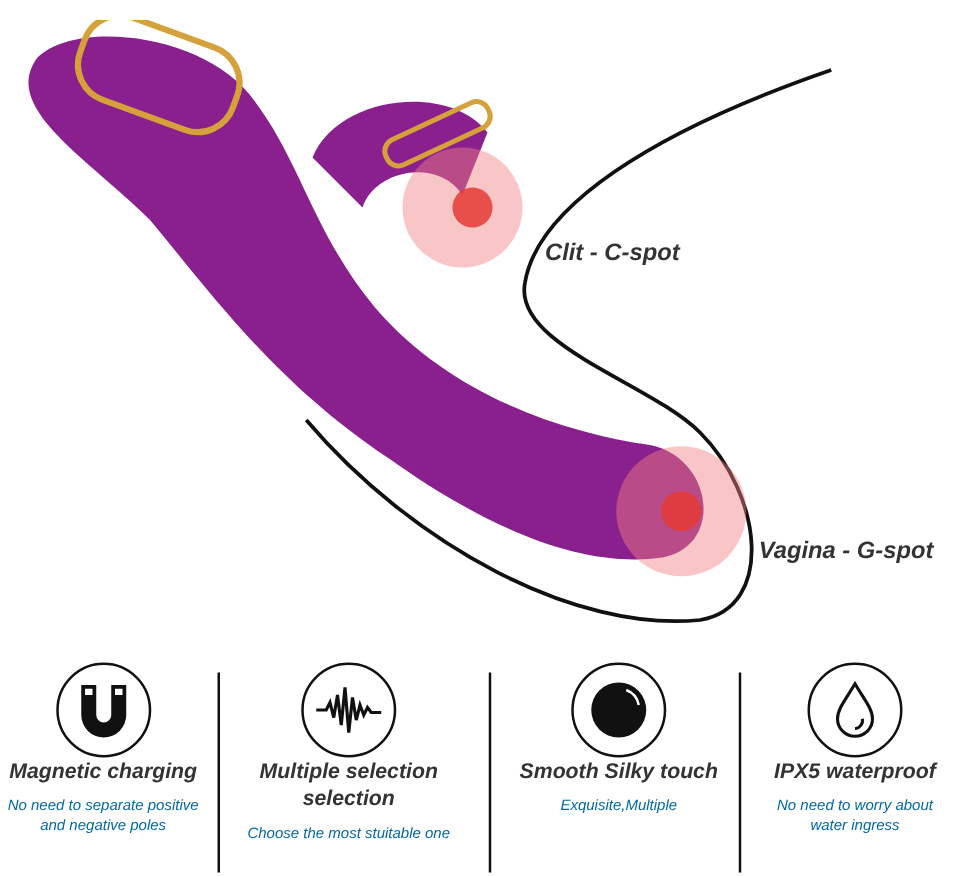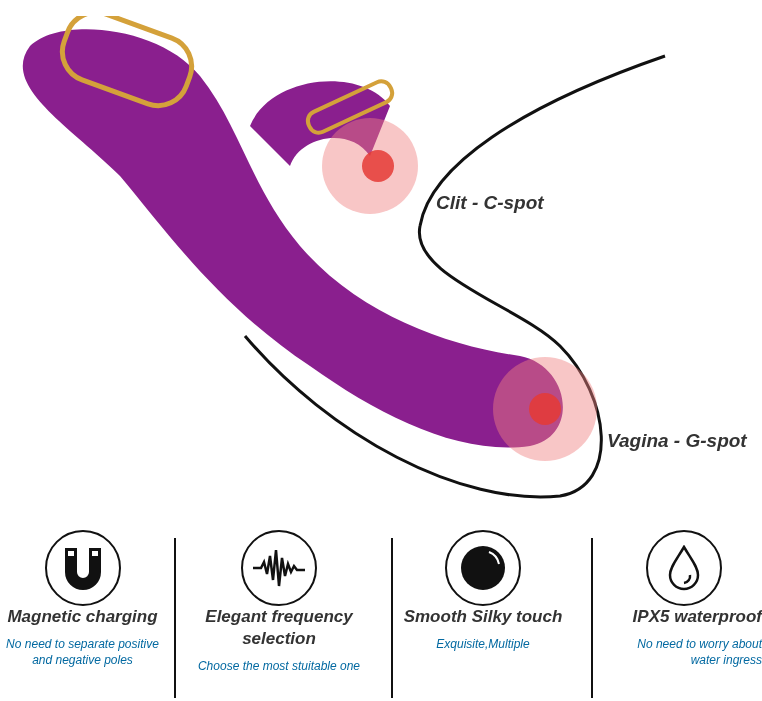--- a/index.html
+++ b/index.html
@@ -56,42 +56,42 @@
 
   <div class="divider" style="left:174px;"></div>
 
   <div class="feature" style="left:188px; width:182px;">
     <div class="circle">
       <svg width="56" height="40" viewBox="0 0 56 40">
         <polyline points="2,20 10,20 13,14 16,26 19,8 22,32 25,2 28,38 31,10 34,28 37,16 40,24 43,18 46,22 54,22" fill="none" stroke="#111" stroke-width="2.5"></polyline>
       </svg>
     </div>
     <div class="title">
-      <div>Elegant frequency</div>
+      <div>Multiple selection</div>
       <div>selection</div>
     </div>
     <div class="sub">Choose the most stuitable one</div>
   </div>
 
   <div class="divider" style="left:391px;"></div>
 
-  <div class="feature" style="left:388px; width:190px;">
+  <div class="feature" style="left:400px; width:190px;">
     <div class="circle">
       <svg width="48" height="48" viewBox="0 0 48 48">
         <circle cx="24" cy="24" r="22" fill="#111"></circle>
         <path d="M30 8 A16 16 0 0 1 40 20" fill="none" stroke="#fff" stroke-width="2"></path>
       </svg>
     </div>
     <div class="title">Smooth Silky touch</div>
     <div class="sub">Exquisite,Multiple</div>
   </div>
 
   <div class="divider" style="left:591px;"></div>
 
-  <div class="feature" style="left:606px; width:156px;text-align:right;">
+  <div class="feature" style="left:606px; width:156px;">
     <div class="circle">
       <svg width="34" height="46" viewBox="0 0 34 46">
         <path d="M17 2 C 10 14, 3 22, 3 30 A14 14 0 0 0 31 30 C 31 22, 24 14, 17 2 Z" fill="none" stroke="#111" stroke-width="2.5"></path>
         <path d="M23 30 A7 7 0 0 1 17 38" fill="none" stroke="#111" stroke-width="2.5"></path>
       </svg>
     </div>
     <div class="title">IPX5 waterproof</div>
     <div class="sub">
       <div>No need to worry about</div>
       <div>water ingress</div>

